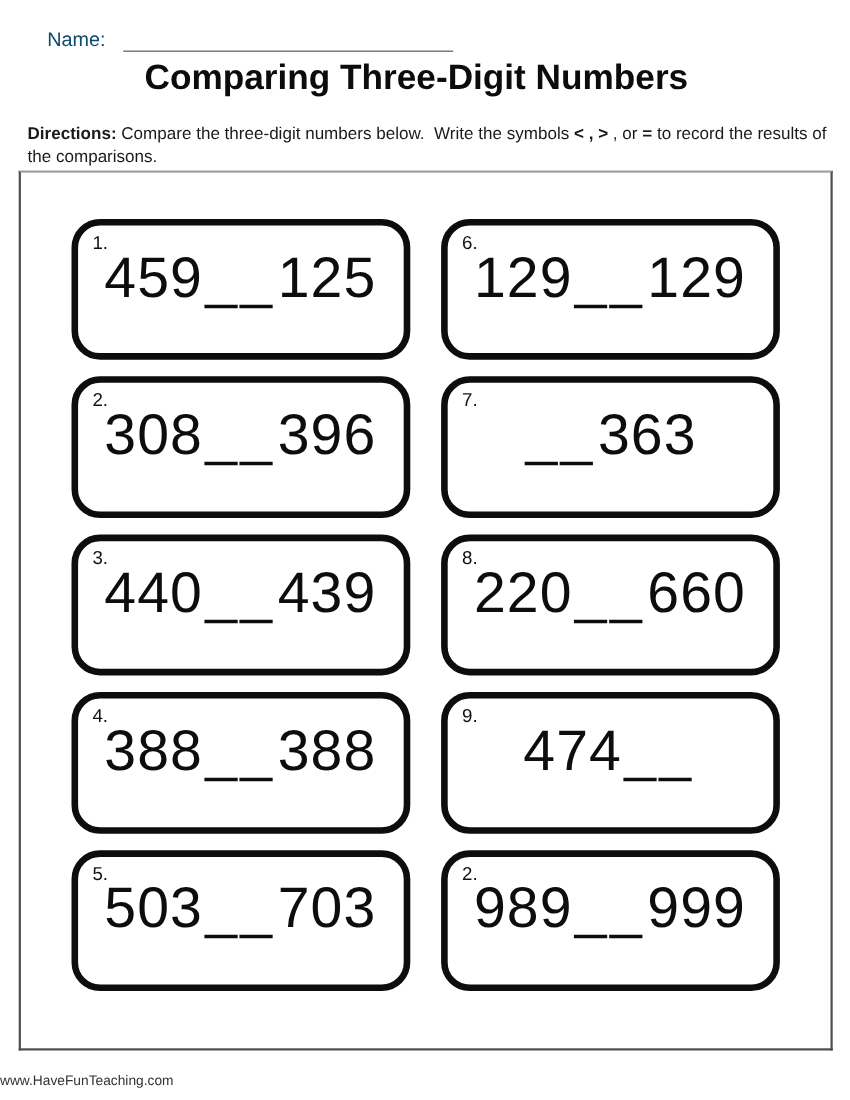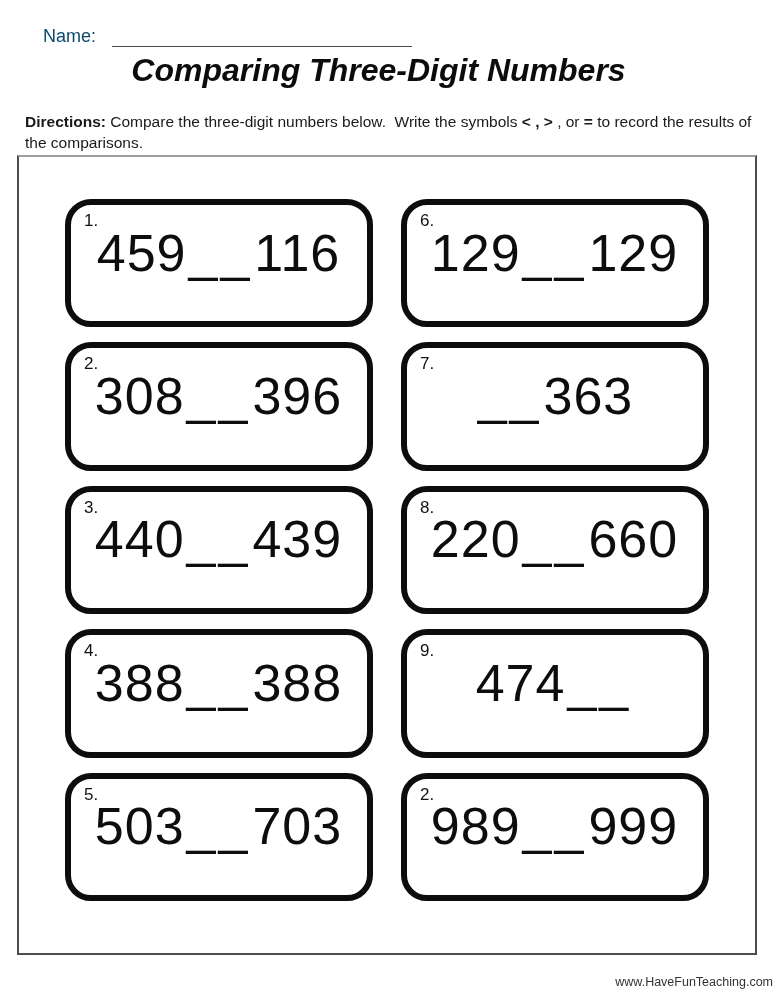--- a/index.html
+++ b/index.html
@@ -31,21 +31,20 @@
     border-bottom: 1.5px solid #4a4a4a;
   }
   .title {
     position: absolute;
     top: 52px; left: 0; right: 16px;
     text-align: center;
     font-size: 32px;
     font-weight: bold;
     letter-spacing: 0px;
     color: #0c0c0c;
-    font-style: italic;
   }
   .directions {
     position: absolute;
     top: 112px; left: 25px; right: 20px;
     font-size: 15.5px;
     line-height: 1.35;
     color: #1a1a1a;
     white-space: pre-wrap;
   }
   .directions .b { font-weight: bold; }
@@ -94,21 +93,21 @@
     white-space: nowrap;
   }
   .blank {
     letter-spacing: 3px;
     margin: 0 2px;
   }
   
   .footer {
     position: absolute;
     bottom: 11px; left: 0; right: 0;
-    text-align: right;
+    text-align: left;
     font-size: 12.5px;
     color: #333333;
   }
 </style>
 </head>
 <body>
 
 <div class="page">
 
   <div class="name-row">
@@ -121,21 +120,21 @@
   <div class="directions"><span class="b">Directions:</span><span> Compare the three-digit numbers below.  Write the symbols </span><span class="b">&lt; , &gt;</span><span> , or </span><span class="b">=</span><span> to record the results of the comparisons.</span></div>
 
   <div class="frame">
     <div class="grid">
 
       <div class="card">
         <div class="card-num">1.</div>
         <div class="card-body">
             <span>459</span>
             <span class="blank">__</span>
-            <span>116</span>
+            <span>125</span>
           </div>
       </div>
 
       <div class="card">
         <div class="card-num">2.</div>
         <div class="card-body">
             <span>308</span>
             <span class="blank">__</span>
             <span>396</span>
           </div>

